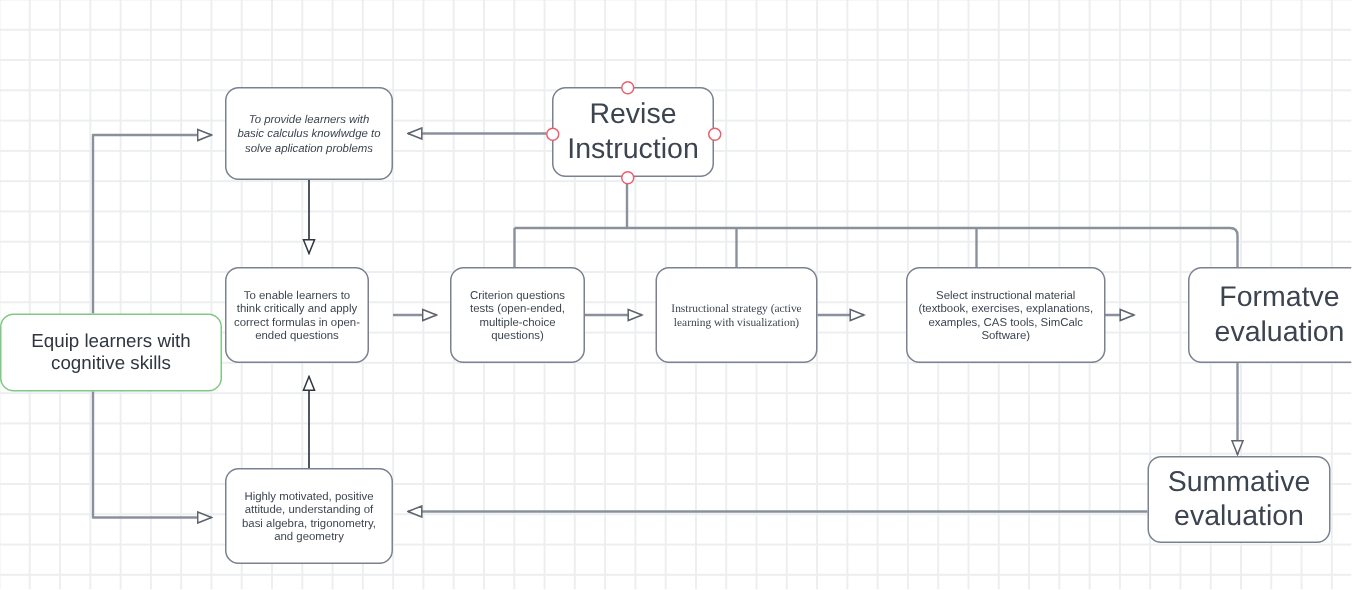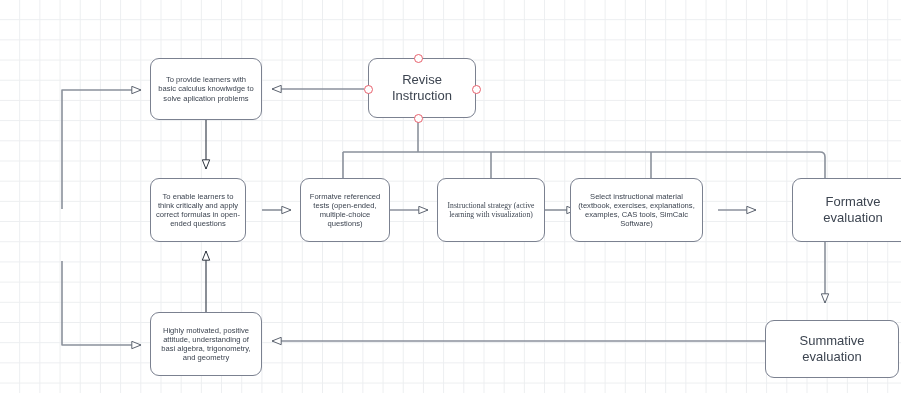--- a/index.html
+++ b/index.html
@@ -29,21 +29,21 @@
     display: flex;
     align-items: center;
     justify-content: center;
     text-align: center;
     color: #3c4450;
     line-height: 1.22;
     z-index: 6;
   }
   .node .txt { padding: 0 5px; display:block; }
   .node.small { font-size: 7.6px; }
-  .node.large { font-size: 13px; }
+  .node.large { font-size: 19px; }
   .node.goal {
     border-color: #82c785;
     color: #2f3640;
     font-size: 12.5px;
   }
   svg.wires {
     position: absolute;
     left: 0; top: 0;
     width: 901px;
     height: 393px;
@@ -104,54 +104,57 @@
     </g>
 
     <g fill="none" stroke="#3c4450" stroke-width="1.2">
 
       <path d="M206,120 L206,169" marker-end="url(#ahd)"></path>
 
       <path d="M206,312 L206,251" marker-end="url(#ahd)"></path>
     </g>
   </svg>
 
+  <div class="node goal" style="left:0px; top:209px; width:148px; height:52px;">
+    <span class="txt">Equip learners with cognitive skills</span>
+  </div>
 
-  <div class="node small" style="left:150px; top:58px; width:112px; height:62px;">
+  <div class="node small" style="left:150px; top:58px; width:112px; height:62px;font-style:italic;">
     <span class="txt">To provide learners with basic calculus knowlwdge to solve aplication problems</span>
   </div>
 
   <div class="node small" style="left:150px; top:178px; width:96px; height:64px;">
     <span class="txt">To enable learners to think critically and apply correct formulas in open-ended questions</span>
   </div>
 
   <div class="node small" style="left:150px; top:312px; width:112px; height:64px;text-align:center;">
     <span class="txt">Highly motivated, positive attitude, understanding of basi algebra, trigonometry, and geometry</span>
   </div>
 
   <div class="node large" style="left:368px; top:58px; width:108px; height:60px;">
     <span class="txt">Revise Instruction</span>
   </div>
 
   <div class="node small" style="left:300px; top:178px; width:90px; height:64px;">
-    <span class="txt">Formatve referenced tests (open-ended, multiple-choice questions)</span>
+    <span class="txt">Criterion questions tests (open-ended, multiple-choice questions)</span>
   </div>
 
   <div class="node small" style="left:437px; top:178px; width:108px; height:64px;font-family:Liberation Serif, serif;">
     <span class="txt">Instructional strategy (active learning with visualization)</span>
   </div>
 
-  <div class="node small" style="left:570px; top:178px; width:133px; height:64px;">
+  <div class="node small" style="left:604px; top:178px; width:133px; height:64px;">
     <span class="txt">Select instructional material (textbook, exercises, explanations, examples, CAS tools, SimCalc Software)</span>
   </div>
 
   <div class="node large" style="left:765px; top:178px; width:122px; height:64px;margin-left:27px;">
     <span class="txt">Formatve evaluation</span>
   </div>
 
-  <div class="node large" style="left:765px; top:320px; width:134px; height:58px;">
+  <div class="node large" style="left:765px; top:304px; width:122px; height:58px;">
     <span class="txt">Summative evaluation</span>
   </div>
 
   <div class="port" style="left:413.5px; top:53.5px;"></div>
   <div class="port" style="left:413.5px; top:113.5px;"></div>
   <div class="port" style="left:363.5px; top:84.5px;"></div>
   <div class="port" style="left:471.5px; top:84.5px;"></div>
 
 </div>
 

